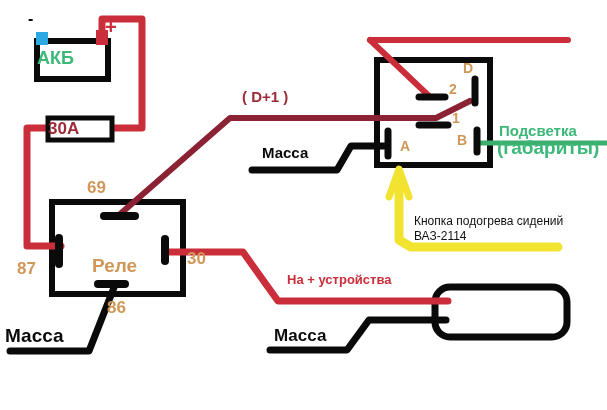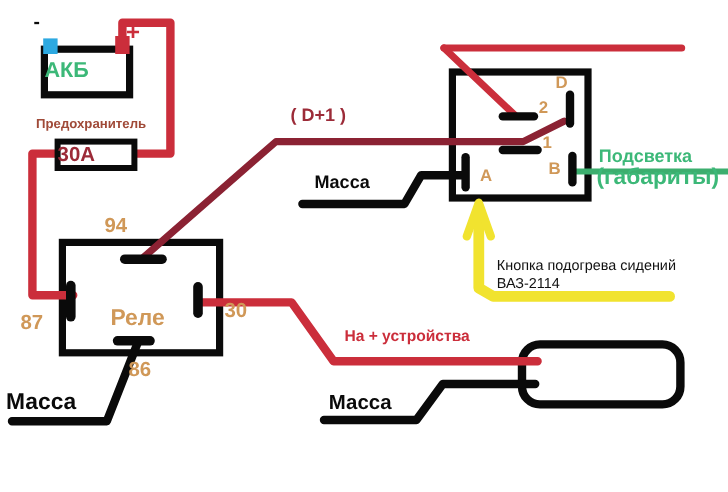--- a/index.html
+++ b/index.html
@@ -61,33 +61,32 @@
     <rect x="96" y="30" width="12" height="15" fill="#cb2e3b"></rect>
 
     <polyline points="399,183 399,240 411,247 558,247" fill="none" stroke="#f1e32f" stroke-width="9" stroke-linejoin="round" stroke-linecap="round"></polyline>
     <polyline points="389,197 399,169 409,197" fill="none" stroke="#f1e32f" stroke-width="7" stroke-linejoin="round" stroke-linecap="round"></polyline>
   </svg>
 
   <div class="lbl c-black" style="left:28px;top:11px;font-size:16px;">-</div>
   <div class="lbl c-red" style="left:105px;top:17px;font-size:20px;">+</div>
   <div class="lbl c-green center" style="left:37px;top:49px;width:71px;font-size:18px;">АКБ</div>
 
-  <div class="lbl c-brown center" style="left:30px;top:99px;width:100px;font-size:11px;">Предохранитель</div>
   <div class="lbl c-darkred center" style="left:48px;top:120px;width:64px;font-size:17px;">30А</div>
 
   <div class="lbl c-darkred" style="left:242px;top:89px;font-size:15px;">( D+1 )</div>
   <div class="lbl c-green" style="left:499px;top:123px;font-size:15px;">Подсветка</div>
   <div class="lbl c-green" style="left:497px;top:138px;font-size:19px;">(габариты)</div>
   <div class="lbl c-black" style="left:262px;top:145px;font-size:15px;">Масса</div>
   <div class="lbl c-black" style="left:5px;top:326px;font-size:19px;">Масса</div>
   <div class="lbl c-black" style="left:274px;top:327px;font-size:17px;">Масса</div>
   <div class="lbl c-red" style="left:287px;top:273px;font-size:13px;">На + устройства</div>
 
   <div class="lbl c-orange" style="left:92px;top:256px;font-size:19px;">Реле</div>
-  <div class="lbl c-orange" style="left:87px;top:179px;font-size:17px;">94</div>
+  <div class="lbl c-orange" style="left:87px;top:179px;font-size:17px;">69</div>
   <div class="lbl c-orange" style="left:17px;top:260px;font-size:17px;">87</div>
   <div class="lbl c-orange" style="left:187px;top:250px;font-size:17px;">30</div>
   <div class="lbl c-orange" style="left:107px;top:299px;font-size:17px;">86</div>
 
   <div class="lbl c-orange" style="left:463px;top:61px;font-size:14px;">D</div>
   <div class="lbl c-orange" style="left:449px;top:82px;font-size:14px;">2</div>
   <div class="lbl c-orange" style="left:452px;top:111px;font-size:14px;">1</div>
   <div class="lbl c-orange" style="left:400px;top:139px;font-size:14px;">A</div>
   <div class="lbl c-orange" style="left:457px;top:133px;font-size:14px;">B</div>
 

